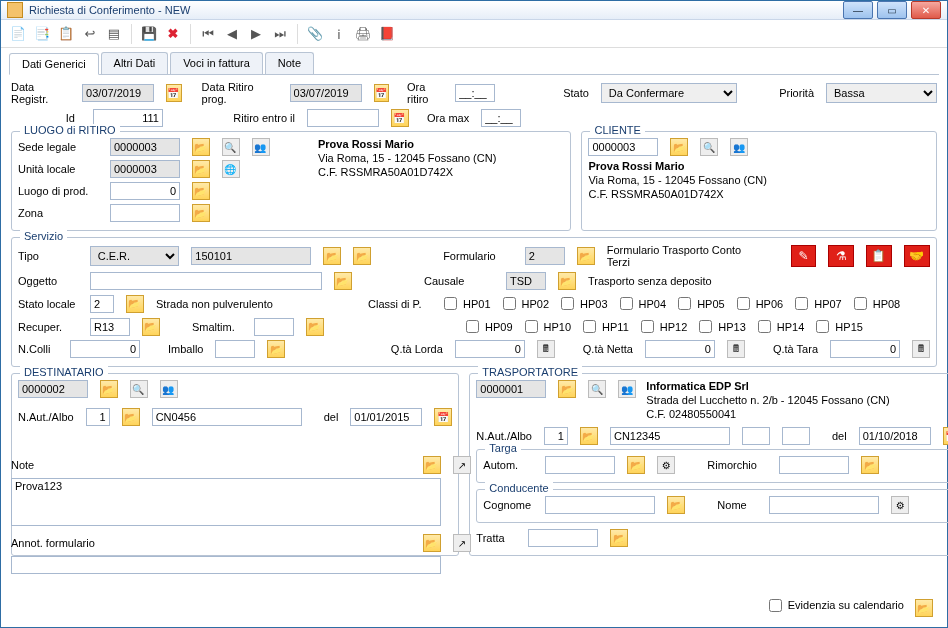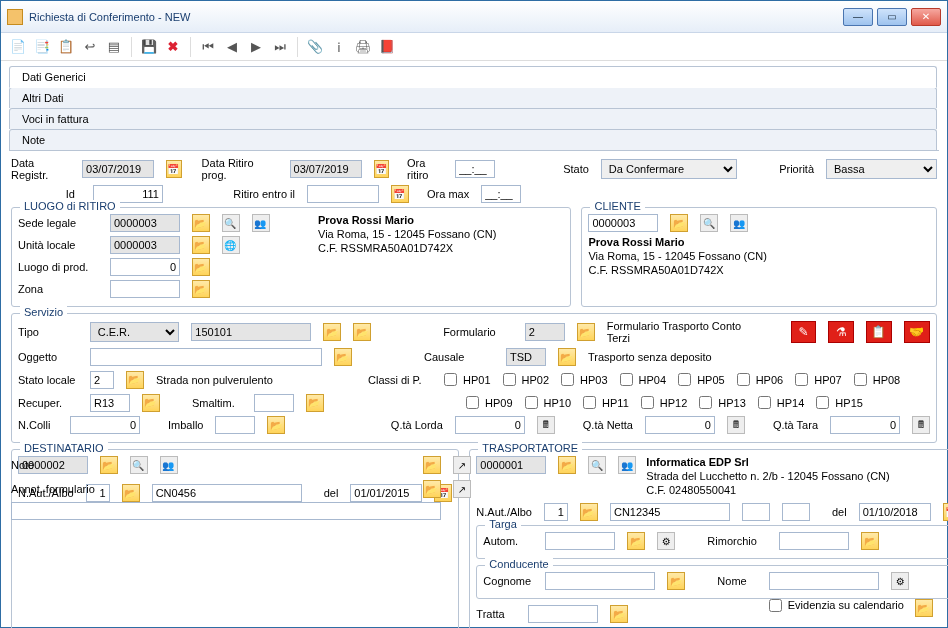--- a/index.html
+++ b/index.html
@@ -1,29 +1,29 @@
 <!DOCTYPE html>
 <html><head>
 <meta charset="utf-8">
 <style>
 * { box-sizing: border-box; font-family: "Segoe UI", Tahoma, sans-serif; font-size: 11px; }
 body { margin: 0; background: #fff; }
 .window { width: 948px; height: 628px; border: 1px solid #2e6da4; background: #fff; position: relative; }
-.titlebar { height: 32px; background: linear-gradient(#fff,#e6eef8); display: flex; align-items: center; padding: 0 6px; border-bottom: 1px solid #c9d6e8; }
+.titlebar { height: 19px; background: linear-gradient(#fff,#e6eef8); display: flex; align-items: center; padding: 0 6px; border-bottom: 1px solid #c9d6e8; }
 .titlebar .icon { width: 16px; height: 16px; background: #f4c26b; border: 1px solid #c58b1e; margin-right: 6px; }
 .titlebar .title { flex: 1; color: #1a3e6f; }
 .winbtns { display: flex; gap: 4px; }
 .winbtn { width: 30px; height: 18px; border: 1px solid #4a75b0; background: linear-gradient(#cfe3fb,#9ec3ee); border-radius: 2px; display:flex; align-items:center; justify-content:center; font-size:10px; color:#234; }
 .winbtn.close { background: linear-gradient(#f6a8a0,#e05a4a); border-color:#b83a2a; color:#fff; }
 .toolbar { height: 28px; display: flex; align-items: center; gap: 6px; padding: 0 8px; border-bottom: 1px solid #ddd; }
 .tbtn { width: 18px; height: 18px; display:inline-flex; align-items:center; justify-content:center; font-size:13px; color:#555; }
 .tbtn.save { color:#1a4fc1; }
 .tbtn.del { color:#d23; font-weight:bold; }
 .tbtn.sep { width:1px; height:20px; background:#ddd; margin:0 2px; }
-.tabs { display:flex; border-bottom:1px solid #b8c4d4; margin:4px 8px 0 8px;flex-direction:column; }
+.tabs { display:flex; border-bottom:1px solid #b8c4d4; margin:4px 8px 0 8px; }
 .tab { padding:4px 12px; border:1px solid #b8c4d4; border-bottom:none; background:#eef2f8; margin-right:2px; border-radius:3px 3px 0 0; cursor:pointer; }
 .tab.active { background:#fff; border-bottom:1px solid #fff; position:relative; top:1px; }
 .content { padding:6px 10px; }
 .row { display:flex; align-items:center; gap:12px; margin-bottom:4px; }
 .lbl { display:inline-block; text-align:left; }
 input[type=text], select, textarea { border:1px solid #a7b8cf; padding:1px 3px; height:18px; font-size:11px; }
 textarea { height:auto; }
 .hl { background:#e5e5e5; }
 .ibtn { width:18px; height:18px; border:1px solid #d0a030; background:linear-gradient(#ffe9a8,#ffd45a); display:inline-flex; align-items:center; justify-content:center; font-size:10px; cursor:pointer; }
 .ibtn.gray { background:#eee; border-color:#bbb; }
@@ -357,20 +357,21 @@
       </div>
     </div>
 
     <div style="position:absolute; left:10px; top:455px; width:460px">
       <div class="row">
         <span class="lbl">Note</span>
         <span style="flex:1"></span>
         <span class="ibtn">📂</span>
         <span class="ibtn gray">↗</span>
       </div>
+      <textarea class="notebox" style="">Prova123</textarea>
       <div class="row" style="margin-top:6px">
         <span class="lbl">Annot. formulario</span>
         <span style="flex:1"></span>
         <span class="ibtn">📂</span>
         <span class="ibtn gray">↗</span>
       </div>
       <input type="text" style="width: 430px;" value="">
     </div>
 
     <div style="position:absolute; right:14px; bottom:10px">

